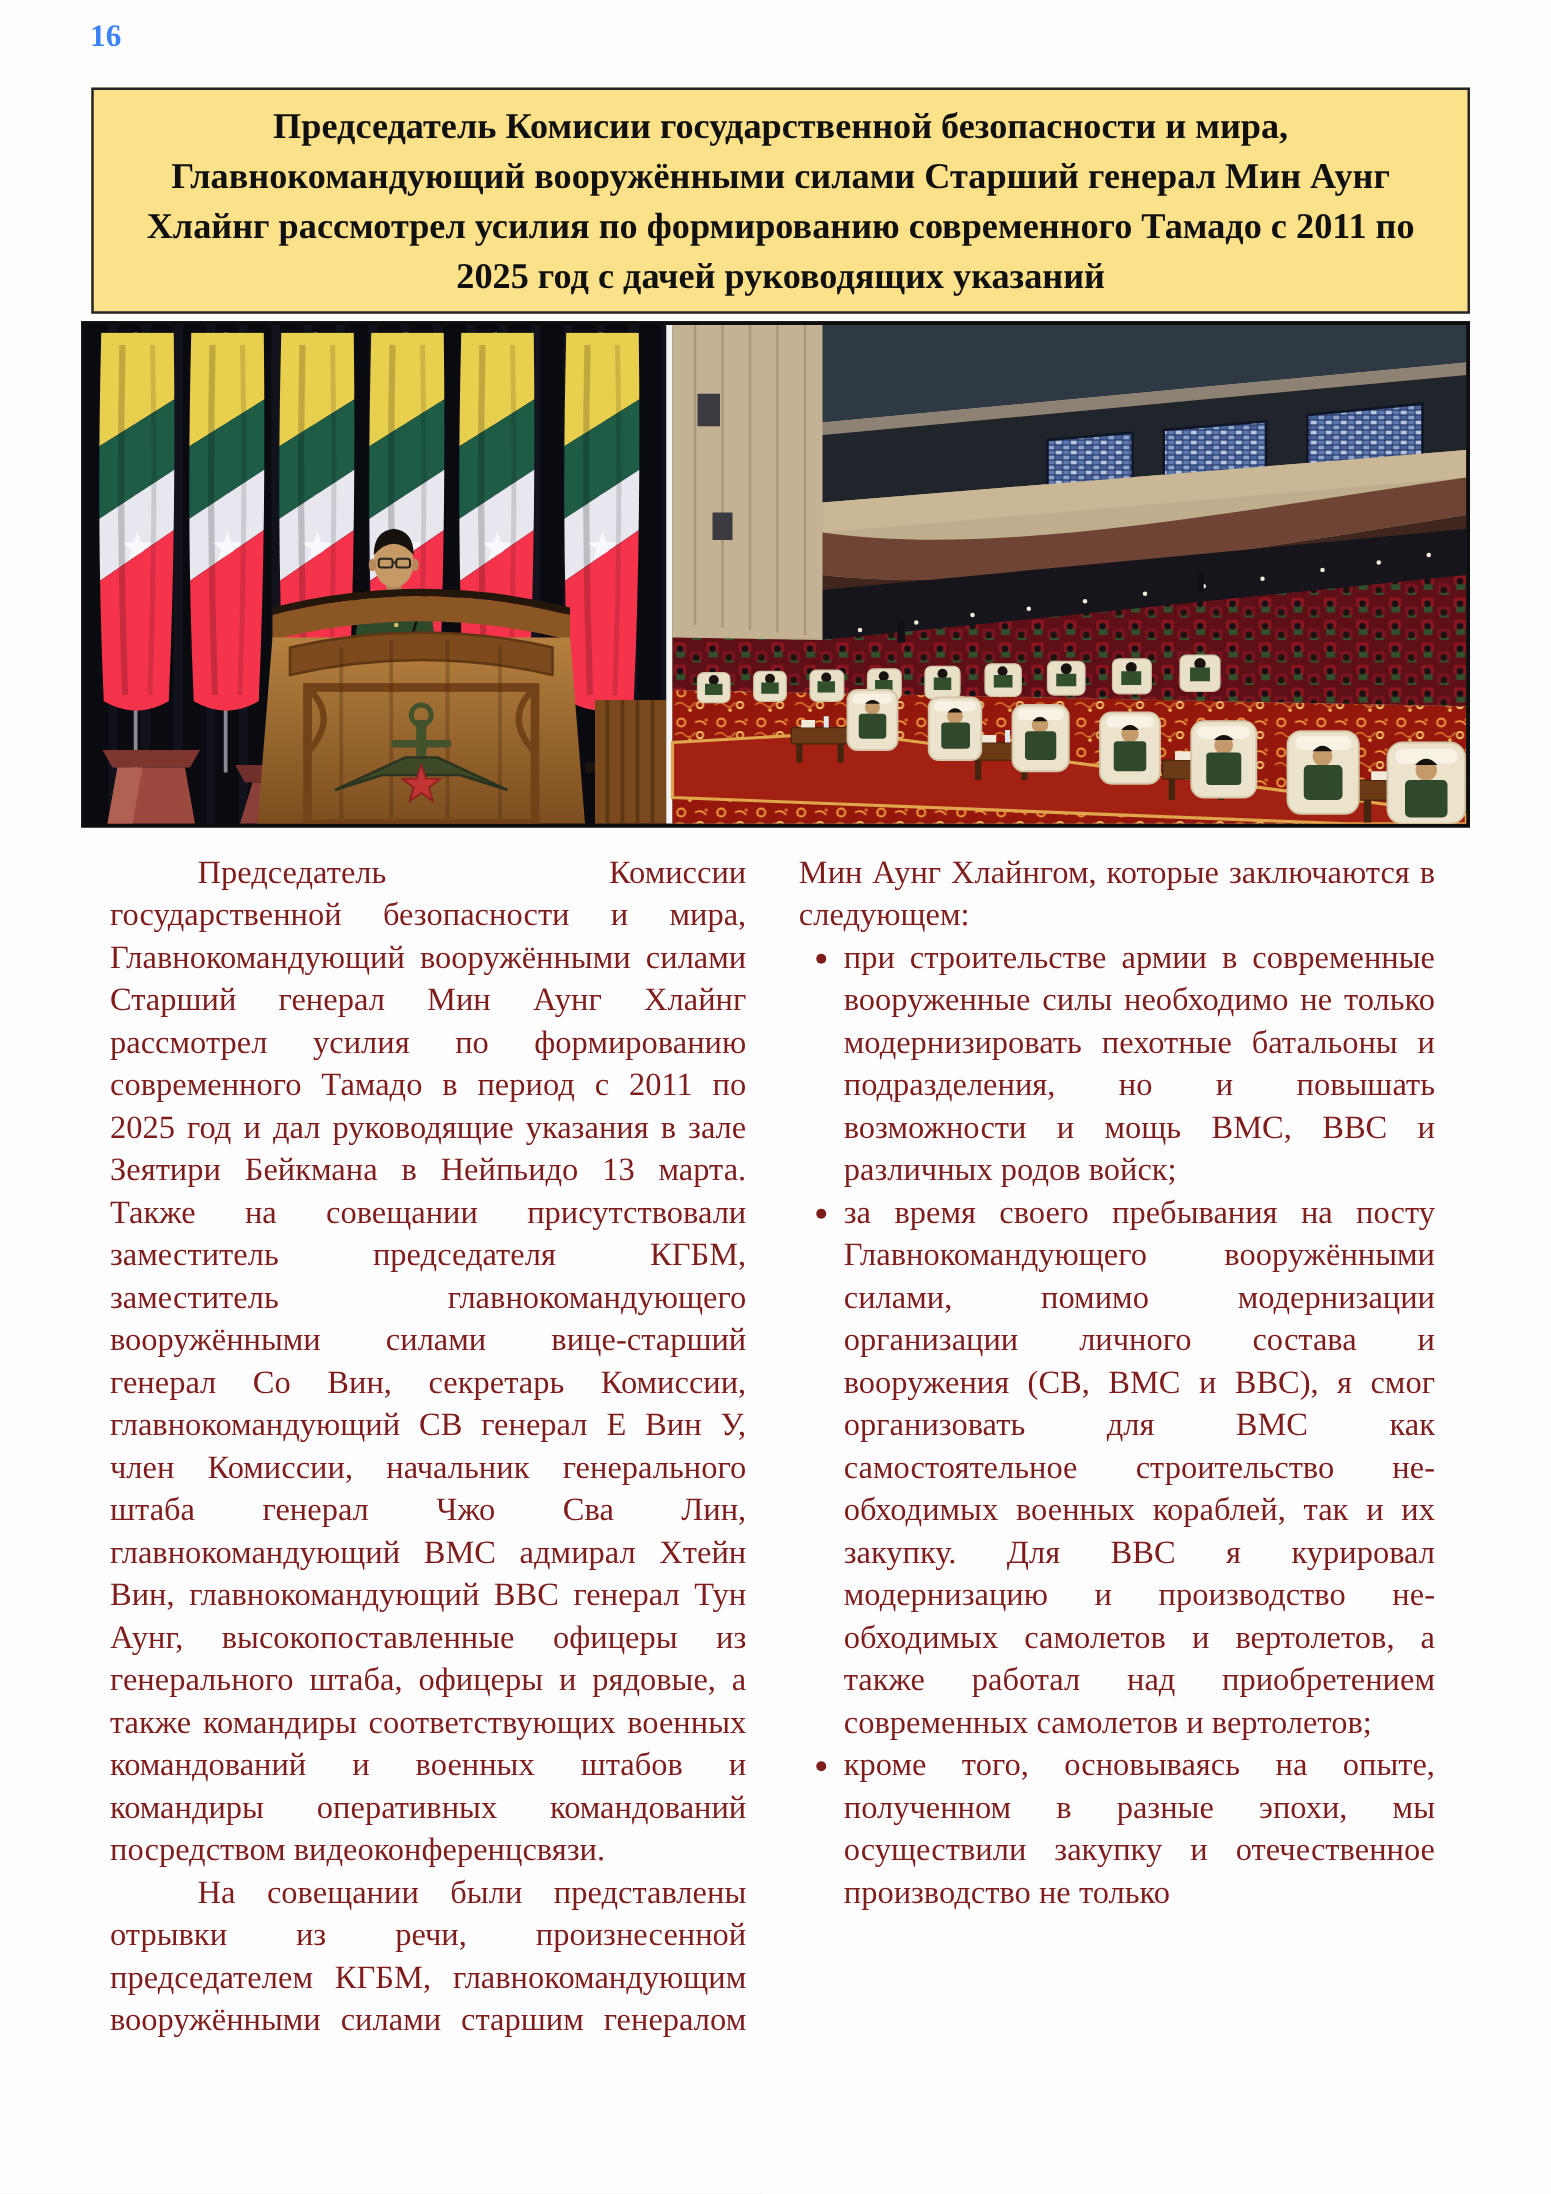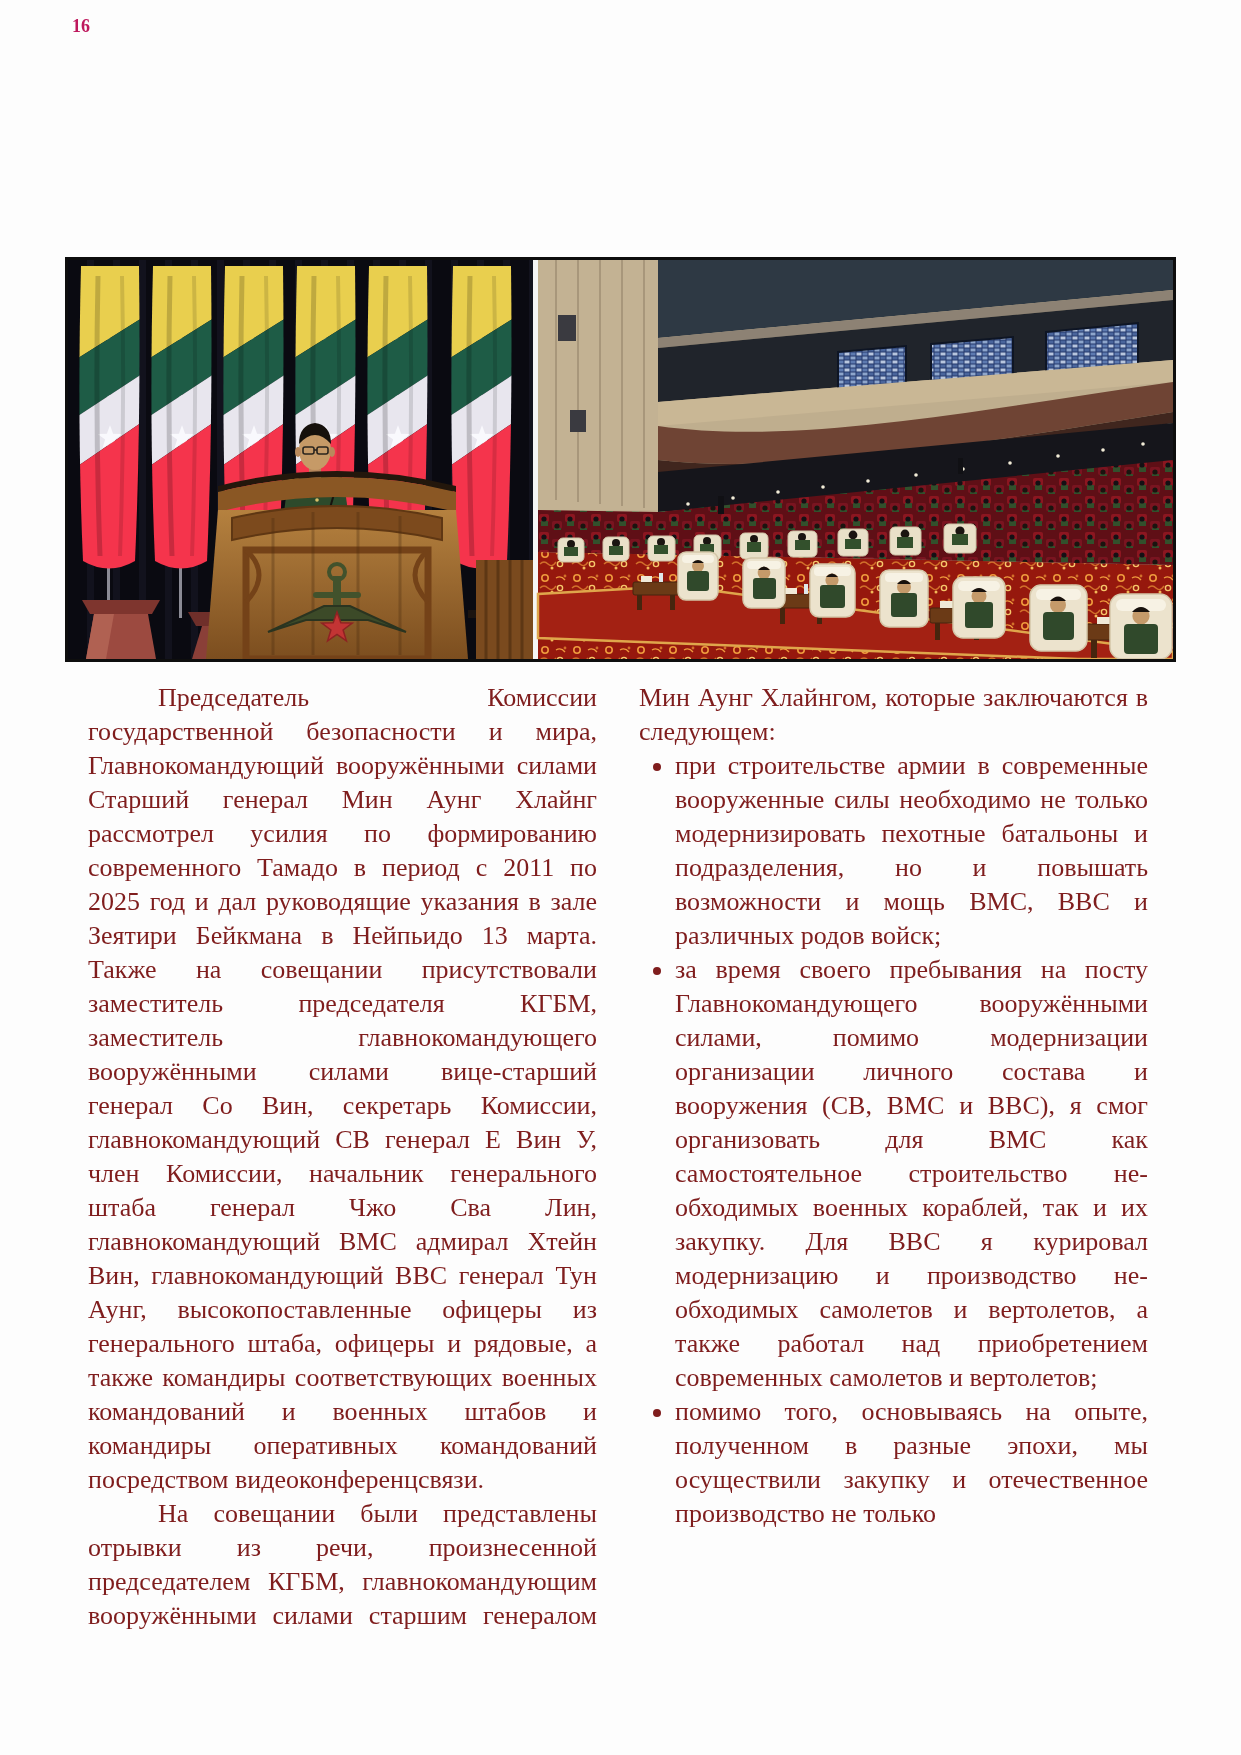--- a/index.html
+++ b/index.html
@@ -3,21 +3,21 @@
 <meta charset="utf-8">
 <style>
   html,body { margin:0; padding:0; background:#e9e9e9; }
   .page {
     position:relative; width:1241px; height:1755px; margin:0 auto;
     background:#fdfdfd; overflow:hidden;
     font-family:"Liberation Serif","DejaVu Serif",serif; color:#151515;
   }
   .page-number {
     position:absolute; left:72px; top:16px;
-    font-size:18px; font-weight:bold; color:#be185d;
+    font-size:25px; font-weight:bold; color:#3b82f6;
   }
   .headline-box {
     position:absolute; left:73px; top:70px; width:1103px; height:181px;
     box-sizing:border-box; background:#fbe18a; border:2px solid #262626;
     display:flex; align-items:center; justify-content:center; padding:4px 24px;
   }
   .headline-title {
     font-size:29px; line-height:40px; font-weight:bold; text-align:center; color:#101010;
   }
   .photo-frame {
@@ -34,20 +34,23 @@
   .article ul { margin:0; padding:0 0 0 36px; list-style:disc outside; }
   .article li { margin:0; padding:0; }
 </style>
 </head>
 <body>
 
 <div class="page">
 
   <div class="page-number">16</div>
 
+  <div class="headline-box">
+    <div class="headline-title">Председатель Комисии государственной безопасности и мира, Главнокомандующий вооружёнными силами Старший генерал Мин Аунг Хлайнг рассмотрел усилия по формированию современного Тамадо с 2011 по 2025 год с дачей руководящих указаний</div>
+  </div>
 
   <div class="photo-frame">
     <svg width="1105" height="399" viewBox="0 0 1105 399">
       <defs>
         <linearGradient id="wood" x1="0" y1="0" x2="0" y2="1">
           <stop offset="0" stop-color="#b5813f"></stop>
           <stop offset="1" stop-color="#7c4e1f"></stop>
         </linearGradient>
         <pattern id="curtain" width="26" height="40" patternUnits="userSpaceOnUse">
           <rect width="26" height="40" fill="#0a0a11"></rect>
@@ -355,17 +358,17 @@
       </g>
     </svg>
   </div>
 
   <div class="article">
     <p>Председатель Комиссии государственной безопасности и мира, Главнокомандующий вооружёнными силами Старший генерал Мин Аунг Хлайнг рассмотрел усилия по формированию современного Тамадо в период с 2011 по 2025 год и дал руководящие указания в зале Зеятири Бейкмана в Нейпьидо 13 марта. Также на совещании присутствовали заместитель председателя КГБМ, заместитель главнокомандующего вооружёнными силами вице-старший генерал Со Вин, секретарь Комиссии, главнокомандующий СВ генерал Е Вин У, член Комиссии, начальник генерального штаба генерал Чжо Сва Лин, главнокомандующий ВМС адмирал Хтейн Вин, главнокомандующий ВВС генерал Тун Аунг, высокопоставленные офицеры из генерального штаба, офицеры и рядовые, а также командиры соответствующих военных командований и военных штабов и командиры оперативных командований посредством видеоконференцсвязи.</p>
     <p>На совещании были представлены отрывки из речи, произнесенной председателем КГБМ, главнокомандующим вооружёнными силами старшим генералом Мин Аунг Хлайнгом, которые заключаются в следующем:</p>
     <ul>
       <li>при строительстве армии в современные вооруженные силы необходимо не только модернизировать пехотные батальоны и подразделения, но и повышать возможности и мощь ВМС, ВВС и различных родов войск;</li>
       <li>за время своего пребывания на посту Главнокомандующего вооружёнными силами, помимо модернизации организации личного состава и вооружения (СВ, ВМС и ВВС), я смог организовать для ВМС как самостоятельное строительство не­обходимых военных кораблей, так и их закупку. Для ВВС я курировал модернизацию и производство не­обходимых самолетов и вертолетов, а также работал над приобретением современных самолетов и верто­летов;</li>
-      <li>помимо того, основываясь на опыте, полученном в разные эпохи, мы осуществили закупку и отече­ственное производство не только</li>
+      <li>кроме того, основываясь на опыте, полученном в разные эпохи, мы осуществили закупку и отече­ственное производство не только</li>
     </ul>
   </div>
 
 </div>
 
 </body></html>

